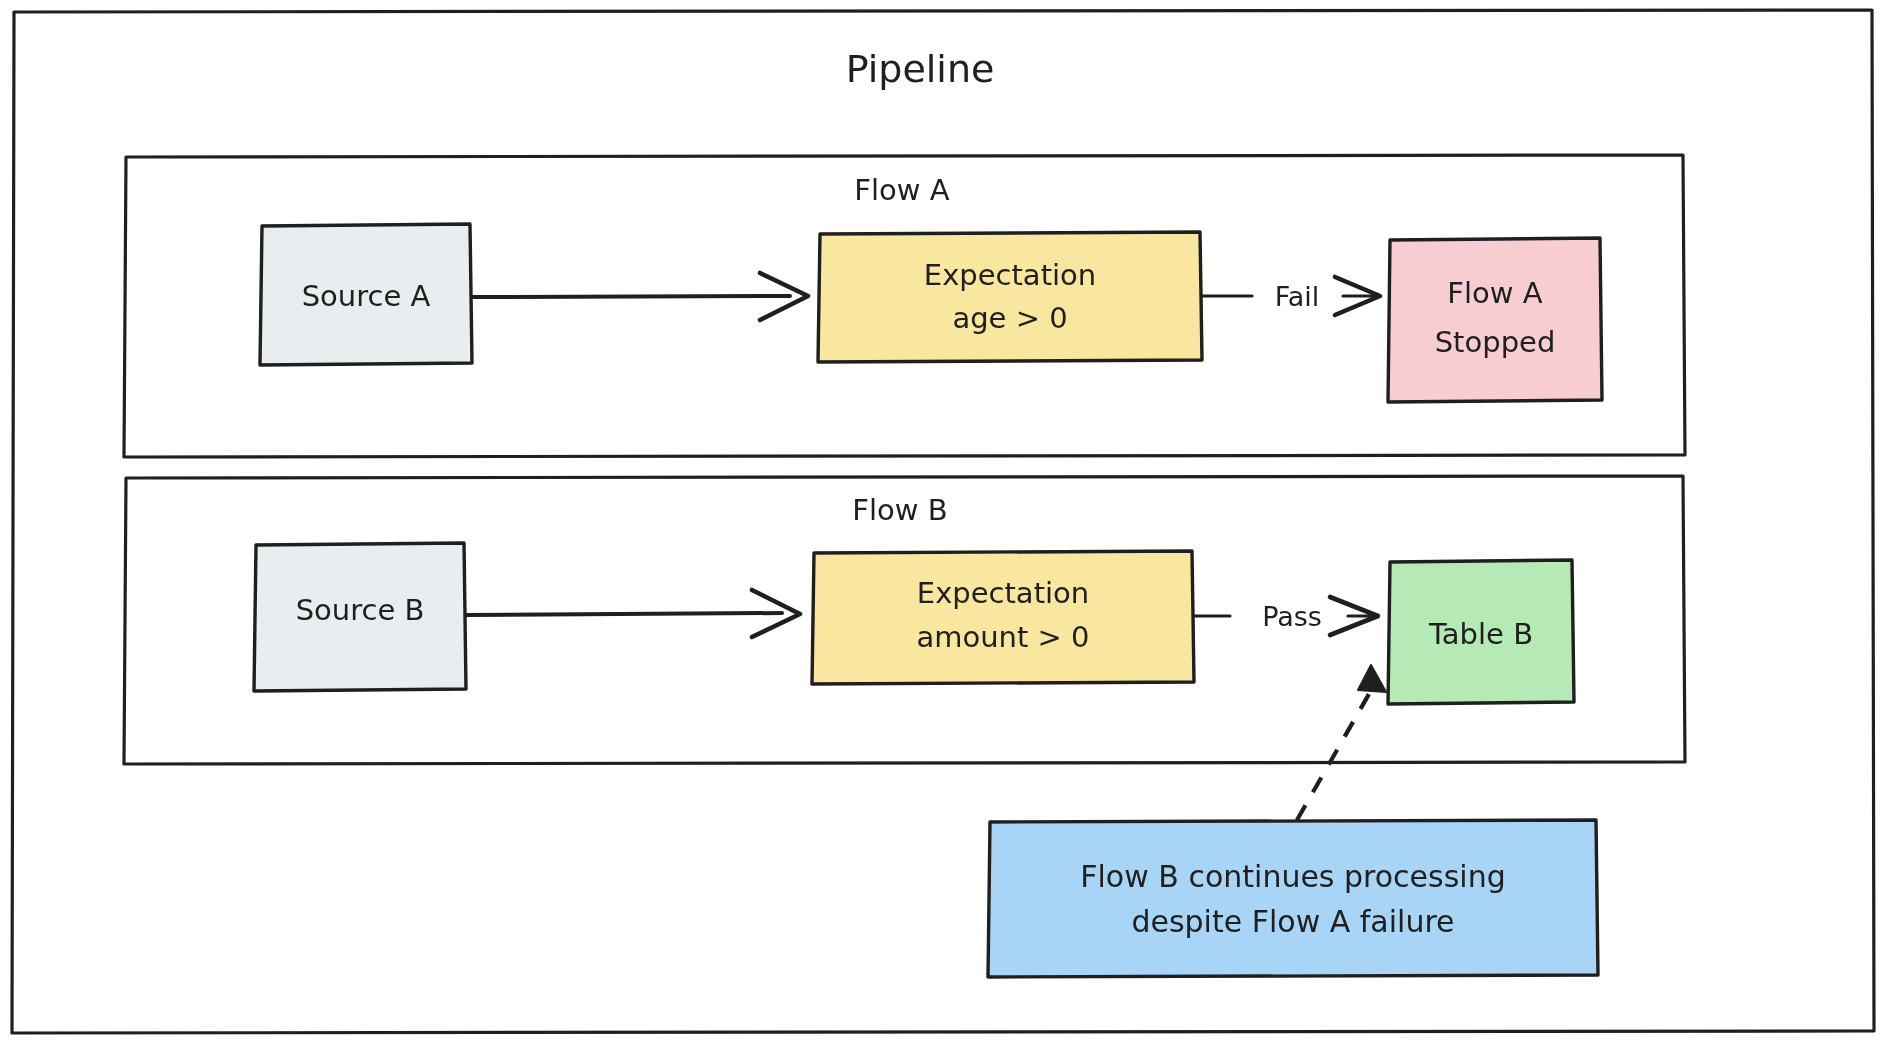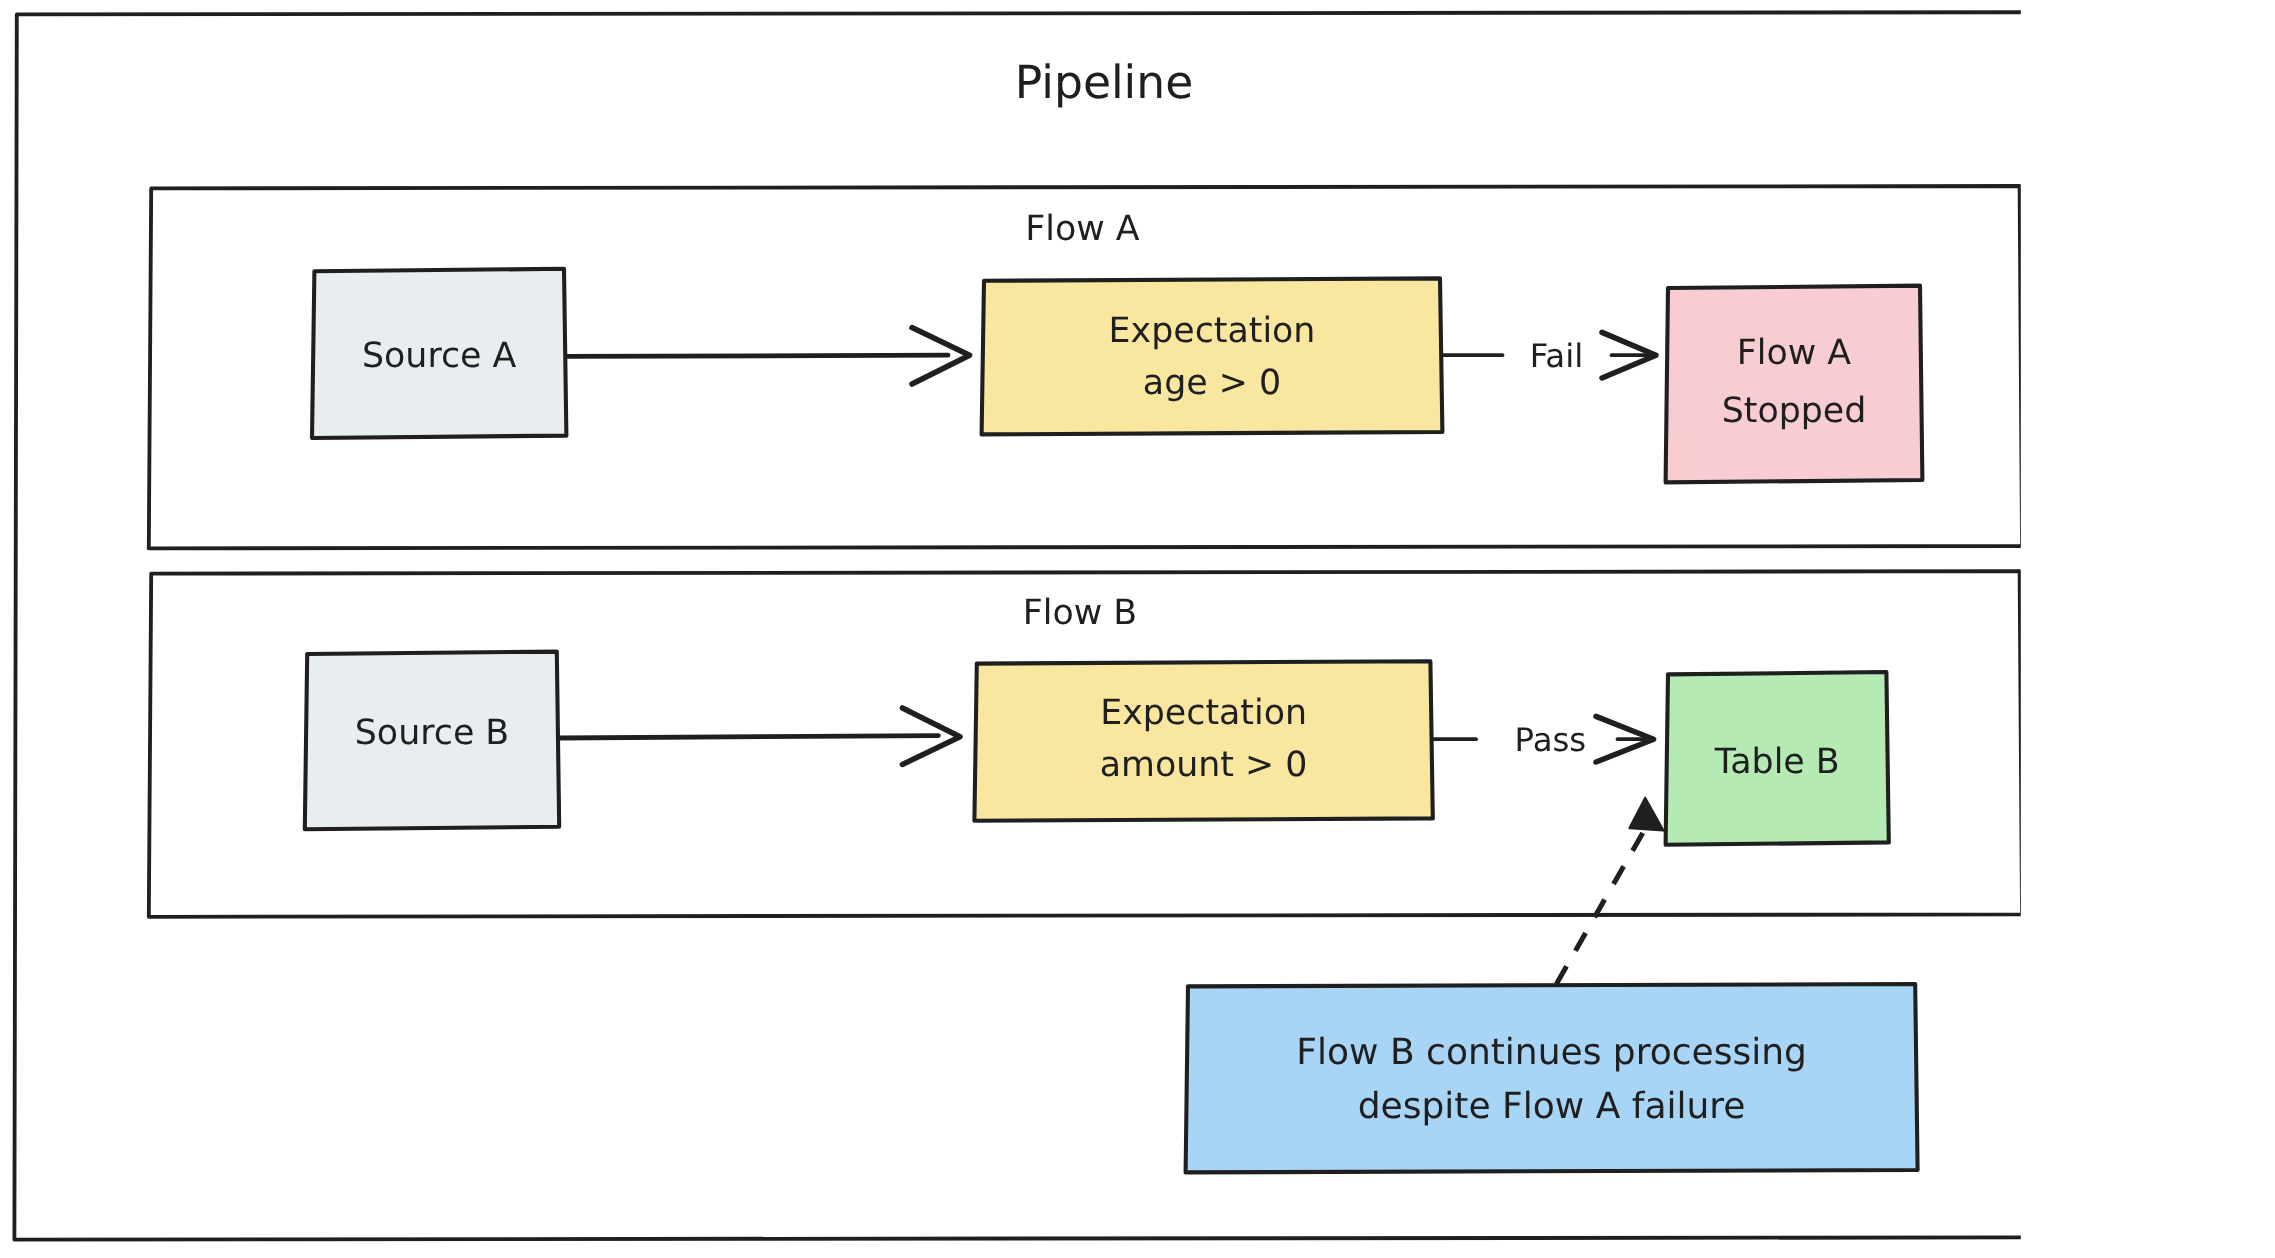--- a/index.html
+++ b/index.html
@@ -5,21 +5,21 @@
   html, body {
     margin: 0;
     padding: 0;
     background: #ffffff;
   }
   body {
     font-family: "DejaVu Sans", sans-serif;
   }
   #canvas {
     position: relative;
-    width: 1684px;
+    width: 1896px;
     height: 1048px;
     background: #ffffff;
     overflow: hidden;
   }
   svg#diagram {
     position: absolute;
     left: 0;
     top: 0;
     width: 1896px;
     height: 1048px;

